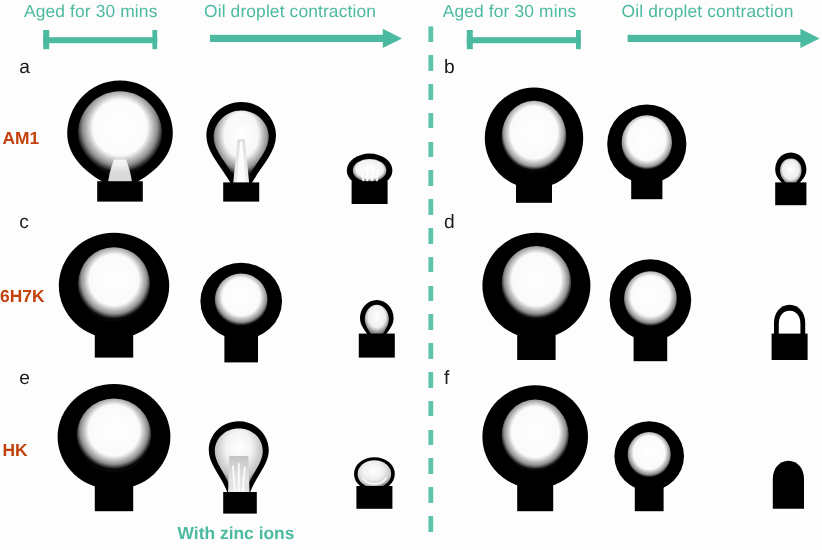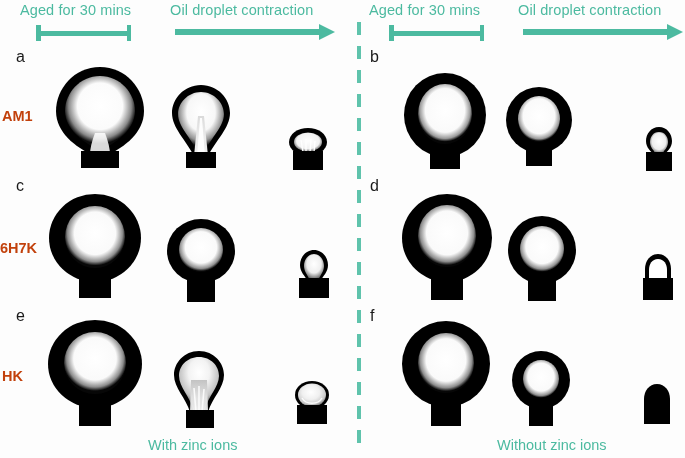--- a/index.html
+++ b/index.html
@@ -42,21 +42,21 @@
     position:absolute;color:#1a1a1a;font-size:16px;font-weight:400;
   }
 
   
   .row-label{
     position:absolute;color:#c2410c;font-size:14.5px;white-space:nowrap;font-weight:bold;
   }
 
   
   .footer-cap{
-    position:absolute;color:#4CBAA0;font-size:14.5px;white-space:nowrap;
+    position:absolute;color:#4CBAA0;font-size:14.5px;white-space:nowrap;font-weight:bold;
   }
 
   
   .drop{position:absolute;}
   .drop svg{display:block;overflow:visible;}
 </style>
 </head>
 <body>
 
 <div class="fig">
@@ -367,15 +367,14 @@
       <rect x="21" y="55" width="24" height="21" fill="#000"></rect>
     </svg>
   </div>
   <div class="drop" style="left:638px;top:382px;">
     <svg width="38" height="44" viewBox="0 0 38 44">
       <path d="M19 2 C27 2 32 9 32 17 L32 42 L6 42 L6 17 C6 9 11 2 19 2 Z" fill="#000"></path>
     </svg>
   </div>
 
   <div class="footer-cap" style="left:148px;top:437px;">With zinc ions</div>
-  <div class="footer-cap" style="left:497px;top:437px;">Without zinc ions</div>
 
 </div>
 
 </body></html>

